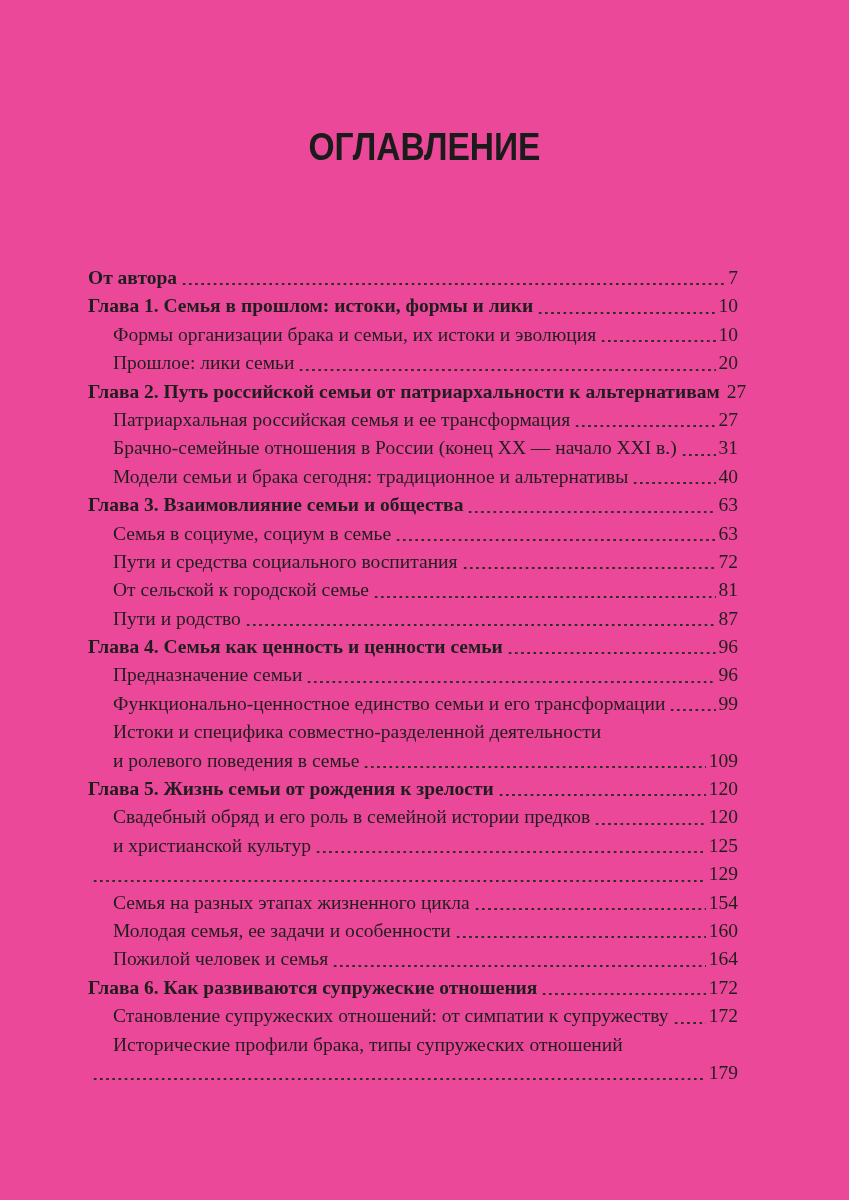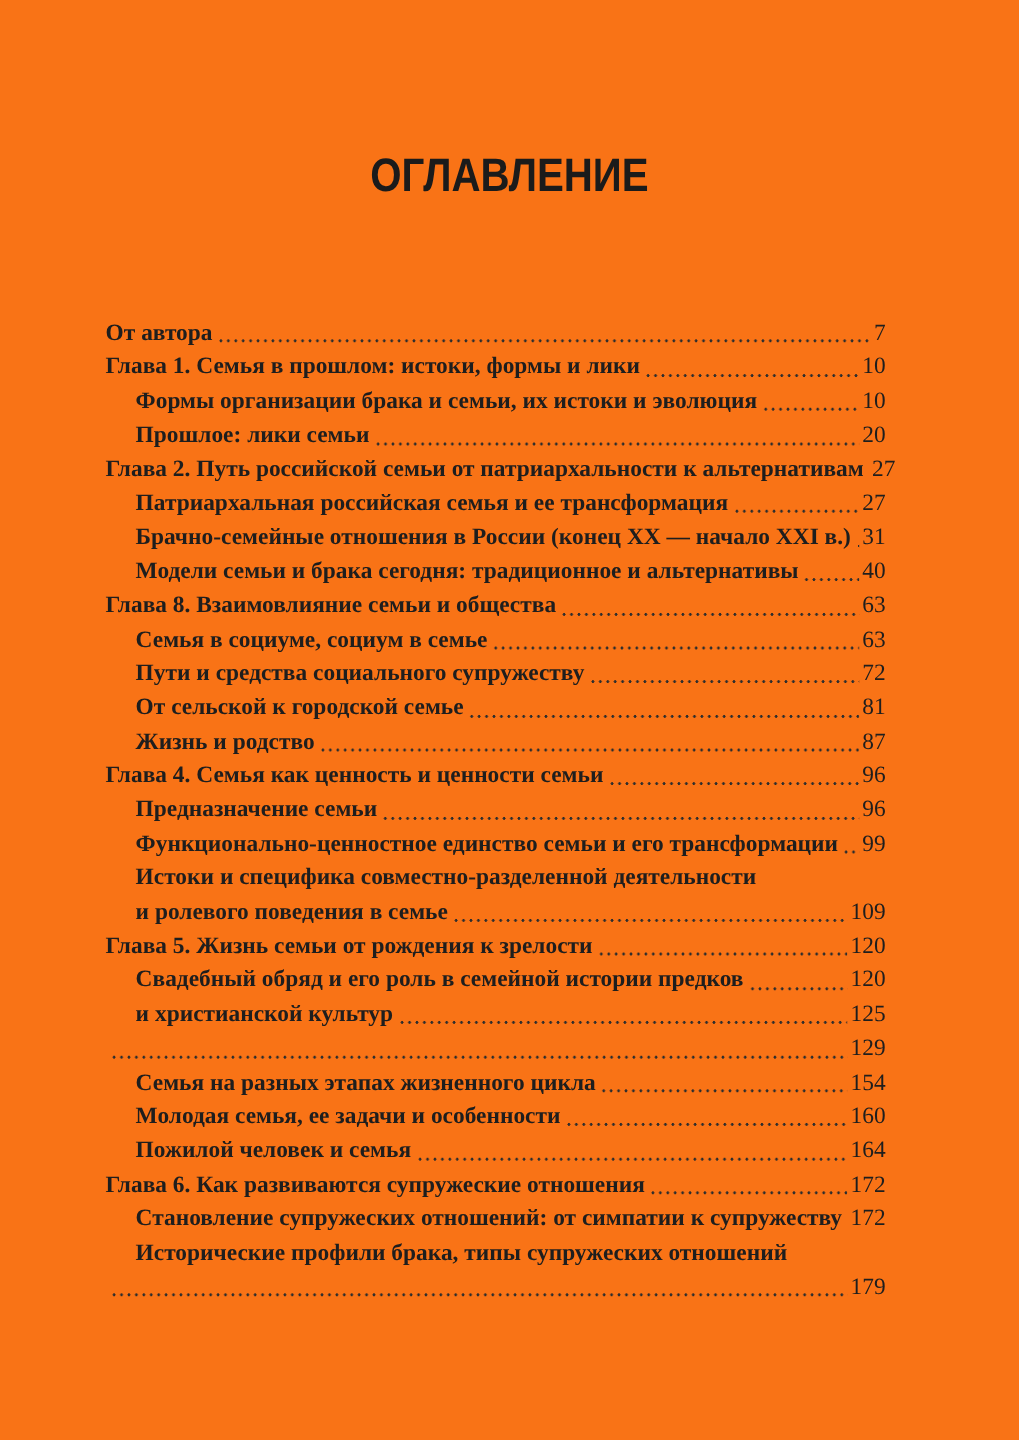--- a/index.html
+++ b/index.html
@@ -4,21 +4,21 @@
 <style>
   html, body {
     margin: 0;
     padding: 0;
     background: #ffffff;
   }
   .page {
     position: relative;
     width: 849px;
     height: 1200px;
-    background: #f97316;
+    background: #ec4899;
     overflow: hidden;
     font-family: "Liberation Serif", serif;
     color: #1e1e1e;
   }
   .page-title {
     position: absolute;
     top: 126px;
     left: 0;
     width: 100%;
     text-align: center;
@@ -46,21 +46,20 @@
     white-space: nowrap;
   }
   .toc-row.chapter .toc-label {
     font-weight: 700;
   }
   .toc-row.section .toc-label {
     padding-left: 25px;
   }
   .toc-label {
     flex: 0 0 auto;
-    font-weight: bold;
   }
   .toc-dots {
     flex: 1 1 auto;
     align-self: flex-end;
     height: 12px;
     margin: 0 3px 2px 4px;
     background-image: radial-gradient(circle, #2d2d2d 1.05px, rgba(0,0,0,0) 1.4px);
     background-size: 6.2px 12px;
     background-repeat: repeat-x;
     background-position: left bottom;
@@ -116,41 +115,41 @@
     <span class="toc-label">Брачно-семейные отношения в России (конец XX — начало XXI в.)</span>
     <span class="toc-dots"></span>
     <span class="toc-page">31</span>
   </div>
       <div class="toc-row section">
     <span class="toc-label">Модели семьи и брака сегодня: традиционное и альтернативы</span>
     <span class="toc-dots"></span>
     <span class="toc-page">40</span>
   </div>
       <div class="toc-row chapter">
-    <span class="toc-label">Глава 8. Взаимовлияние семьи и общества</span>
+    <span class="toc-label">Глава 3. Взаимовлияние семьи и общества</span>
     <span class="toc-dots"></span>
     <span class="toc-page">63</span>
   </div>
       <div class="toc-row section">
     <span class="toc-label">Семья в социуме, социум в семье</span>
     <span class="toc-dots"></span>
     <span class="toc-page">63</span>
   </div>
       <div class="toc-row section">
-    <span class="toc-label">Пути и средства социального супружеству</span>
+    <span class="toc-label">Пути и средства социального воспитания</span>
     <span class="toc-dots"></span>
     <span class="toc-page">72</span>
   </div>
       <div class="toc-row section">
     <span class="toc-label">От сельской к городской семье</span>
     <span class="toc-dots"></span>
     <span class="toc-page">81</span>
   </div>
       <div class="toc-row section">
-    <span class="toc-label">Жизнь и родство</span>
+    <span class="toc-label">Пути и родство</span>
     <span class="toc-dots"></span>
     <span class="toc-page">87</span>
   </div>
       <div class="toc-row chapter">
     <span class="toc-label">Глава 4. Семья как ценность и ценности семьи</span>
     <span class="toc-dots"></span>
     <span class="toc-page">96</span>
   </div>
       <div class="toc-row section">
     <span class="toc-label">Предназначение семьи</span>

